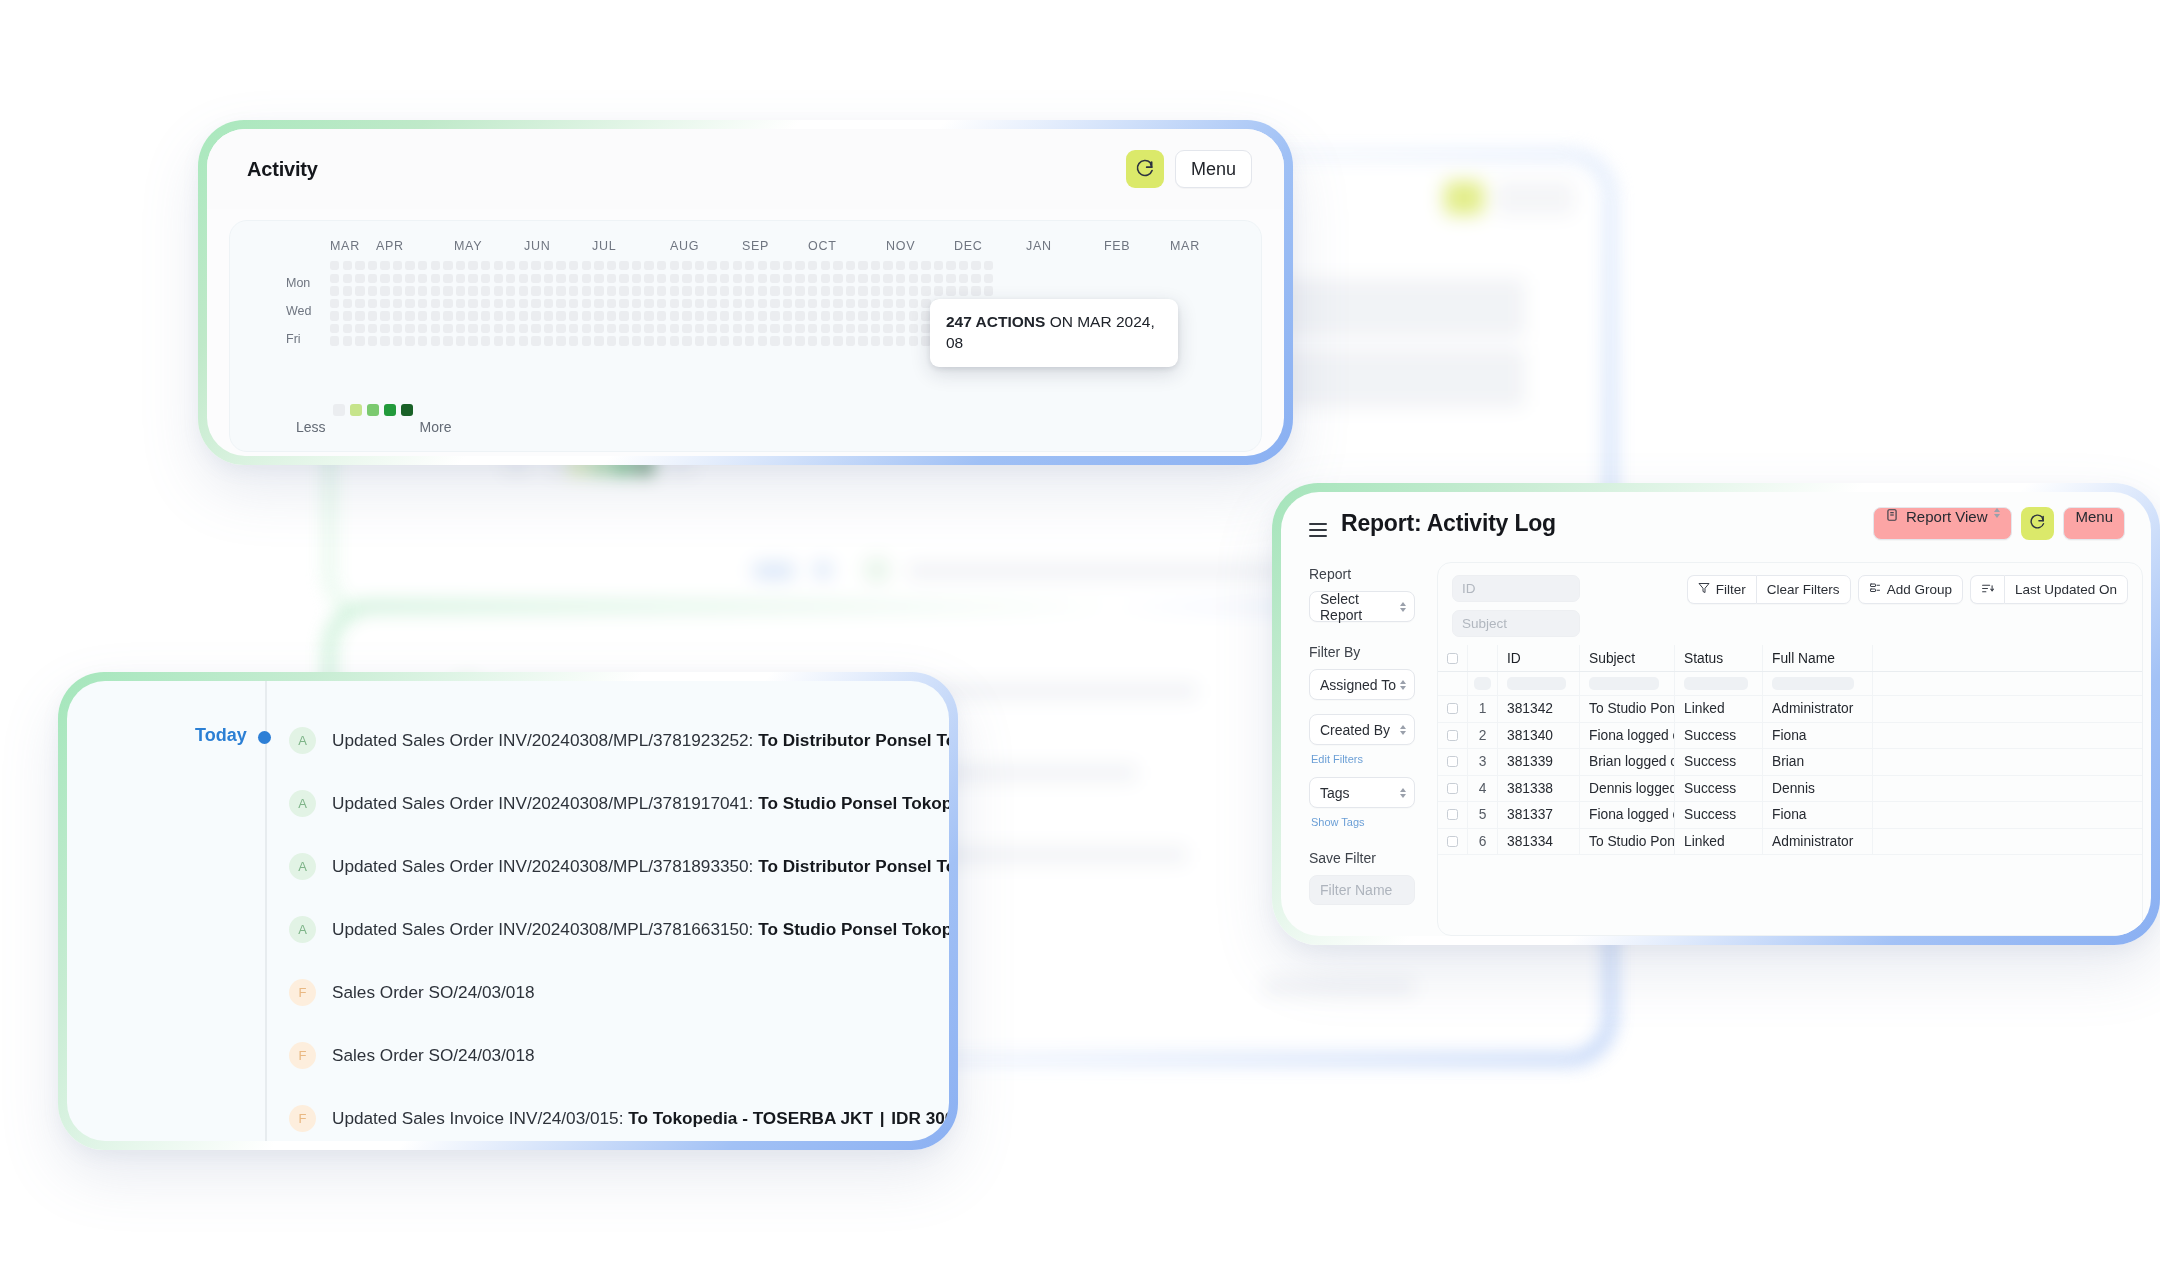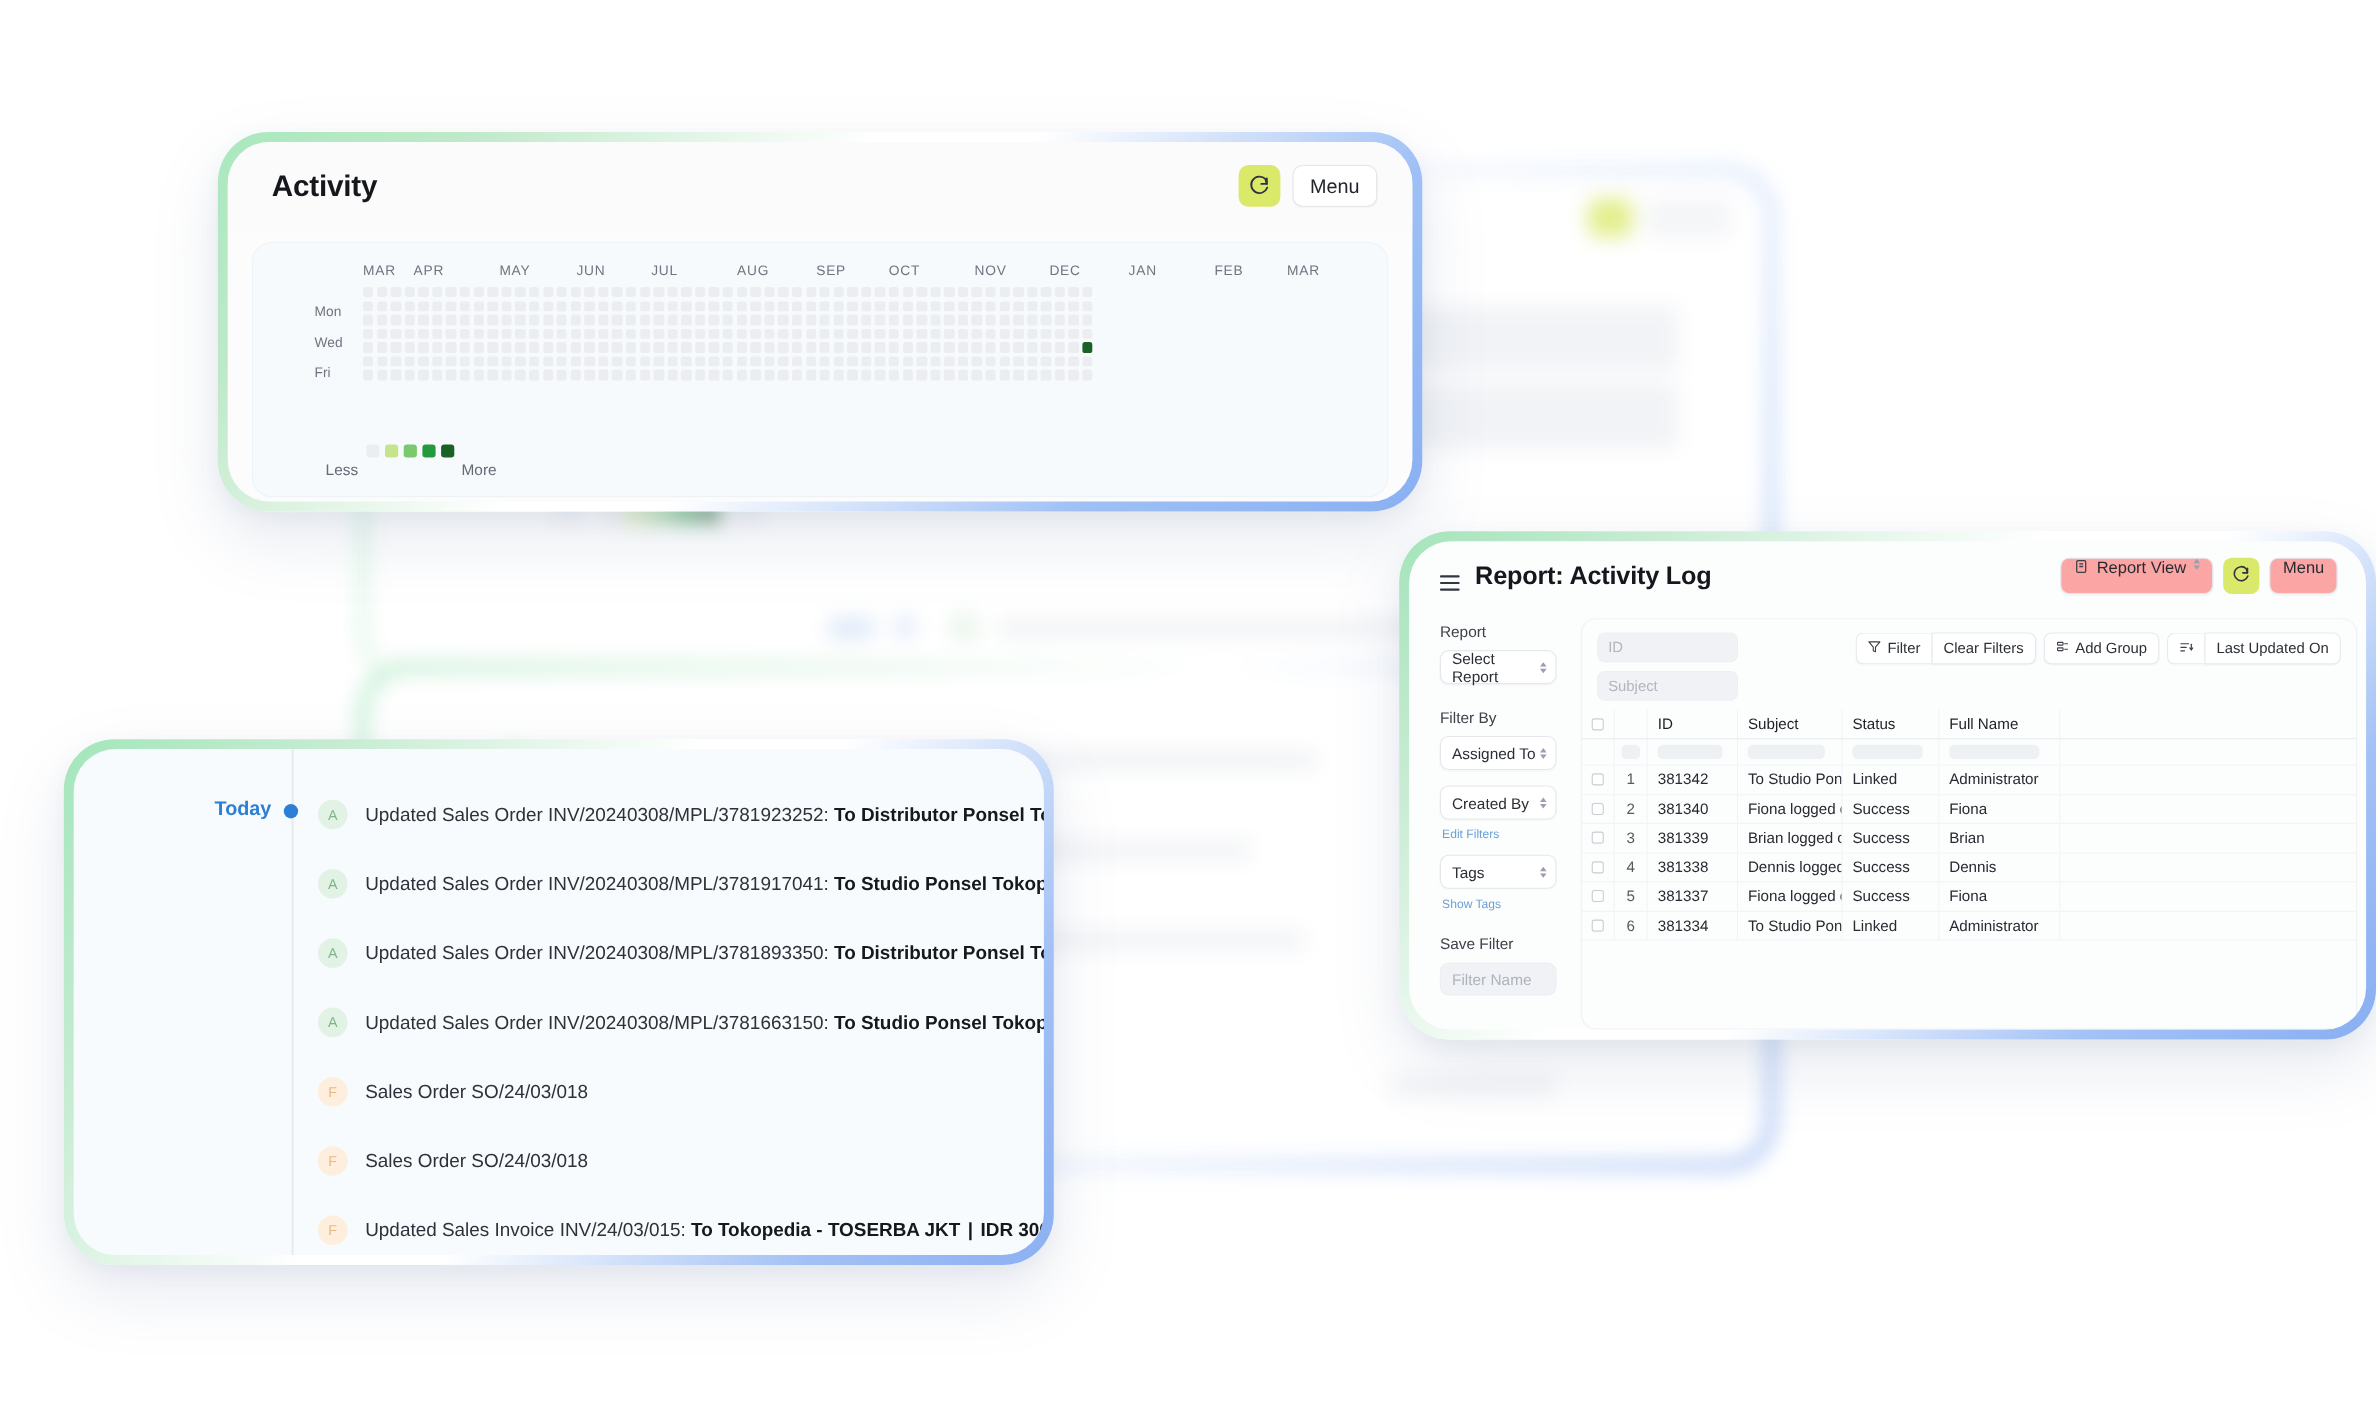--- a/index.html
+++ b/index.html
@@ -68,21 +68,21 @@
     z-index: 5;
   }
   #card-activity > .inner { background: #fcfcfd; }
 
   .act-head {
     height: 80px;
     padding: 0 32px 0 40px;
     display: flex; align-items: center; justify-content: space-between;
     background: #fbfbfc;
   }
-  .act-title { font-size: 27px; font-weight: 700; color: #15171c; letter-spacing: -.2px; }
+  .act-title { font-size: 20px; font-weight: 700; color: #15171c; letter-spacing: -.2px; }
   .head-btns { display: flex; align-items: center; gap: 11px; }
 
   .btn-refresh {
     width: 38px; height: 38px;
     background: #dbe96a;
     border-radius: 9px;
     display: flex; align-items: center; justify-content: center;
     border: none; cursor: pointer;
   }
   .btn-refresh svg { width: 20px; height: 20px; }
@@ -906,20 +906,23 @@
           <span id="legend-swatches" style="display:flex;gap:5px;">
               <span class="lg-sw" style="background: rgb(235, 237, 240);"></span>
               <span class="lg-sw" style="background: rgb(198, 228, 139);"></span>
               <span class="lg-sw" style="background: rgb(123, 201, 111);"></span>
               <span class="lg-sw" style="background: rgb(35, 154, 59);"></span>
               <span class="lg-sw" style="background: rgb(25, 97, 39);"></span>
             </span>
           <span class="lg-txt">More</span>
         </div>
 
+        <div class="tooltip">
+          <b>247 ACTIONS</b><span> ON MAR 2024, 08</span>
+        </div>
       </div>
 
     </div>
   </div>
 
   <div class="gcard" id="card-feed">
     <div class="inner">
       <div class="feed">
         <div class="timeline-line"></div>
         <div class="today-tag">Today</div>

